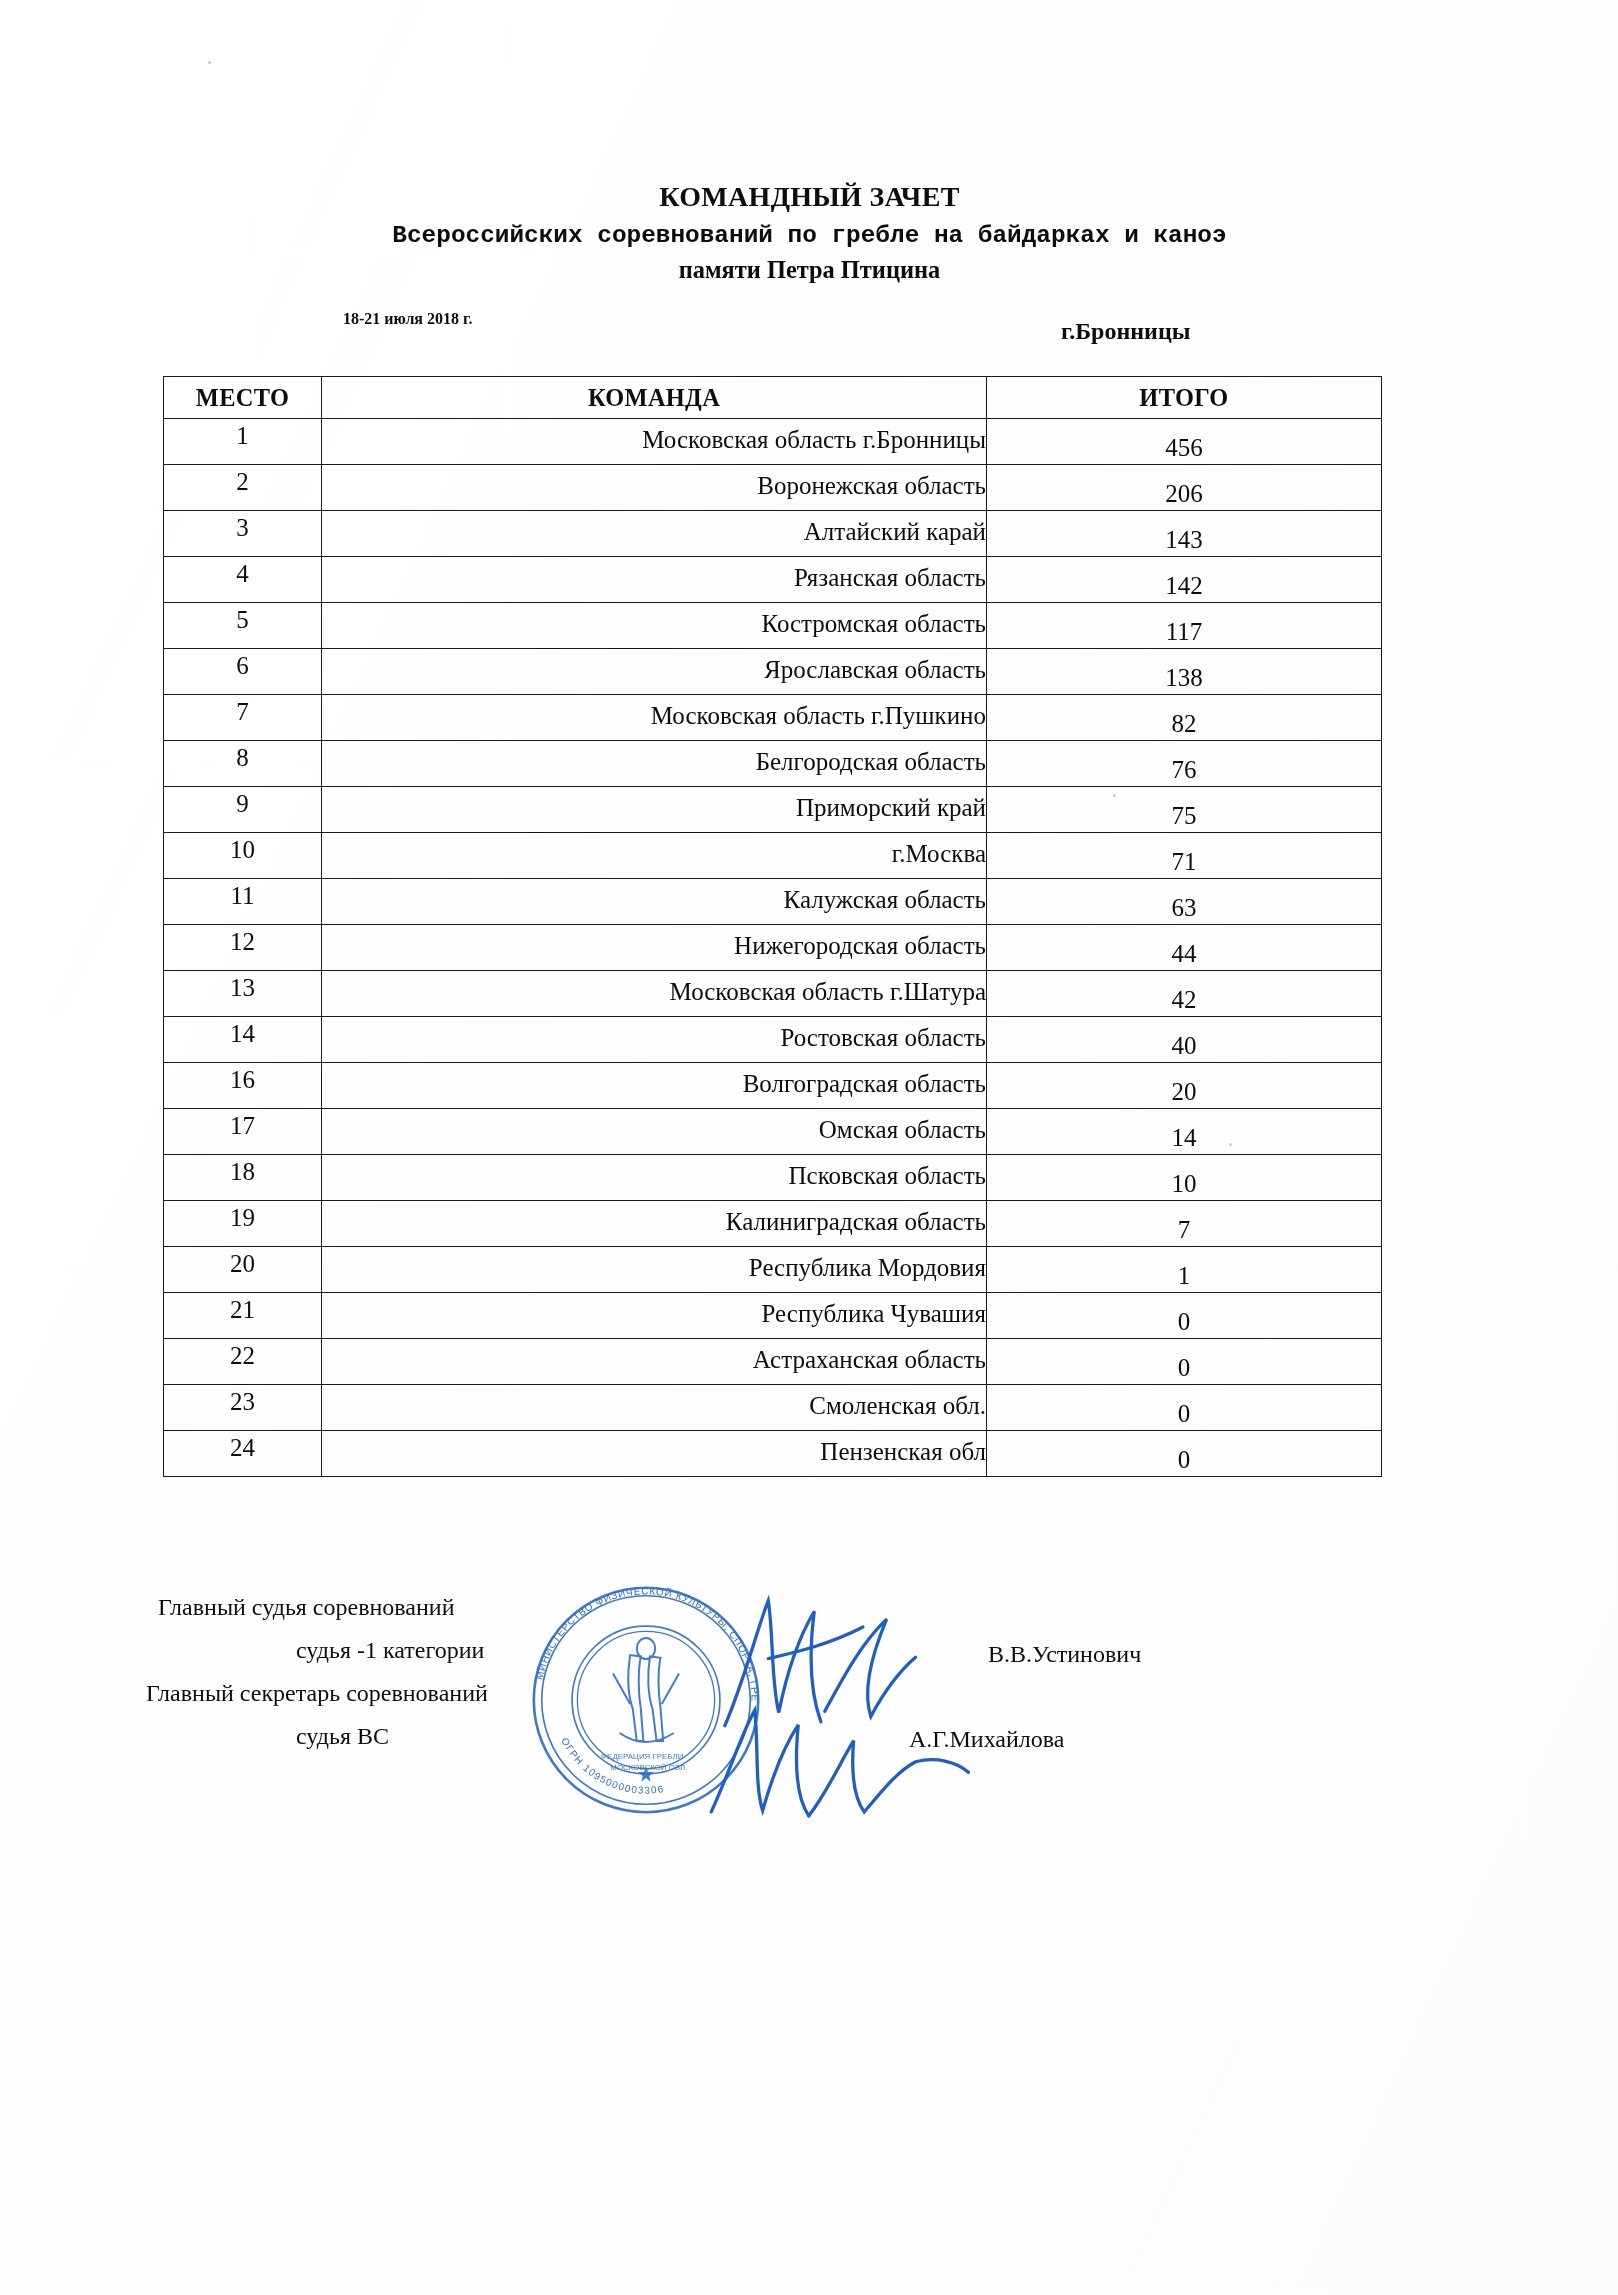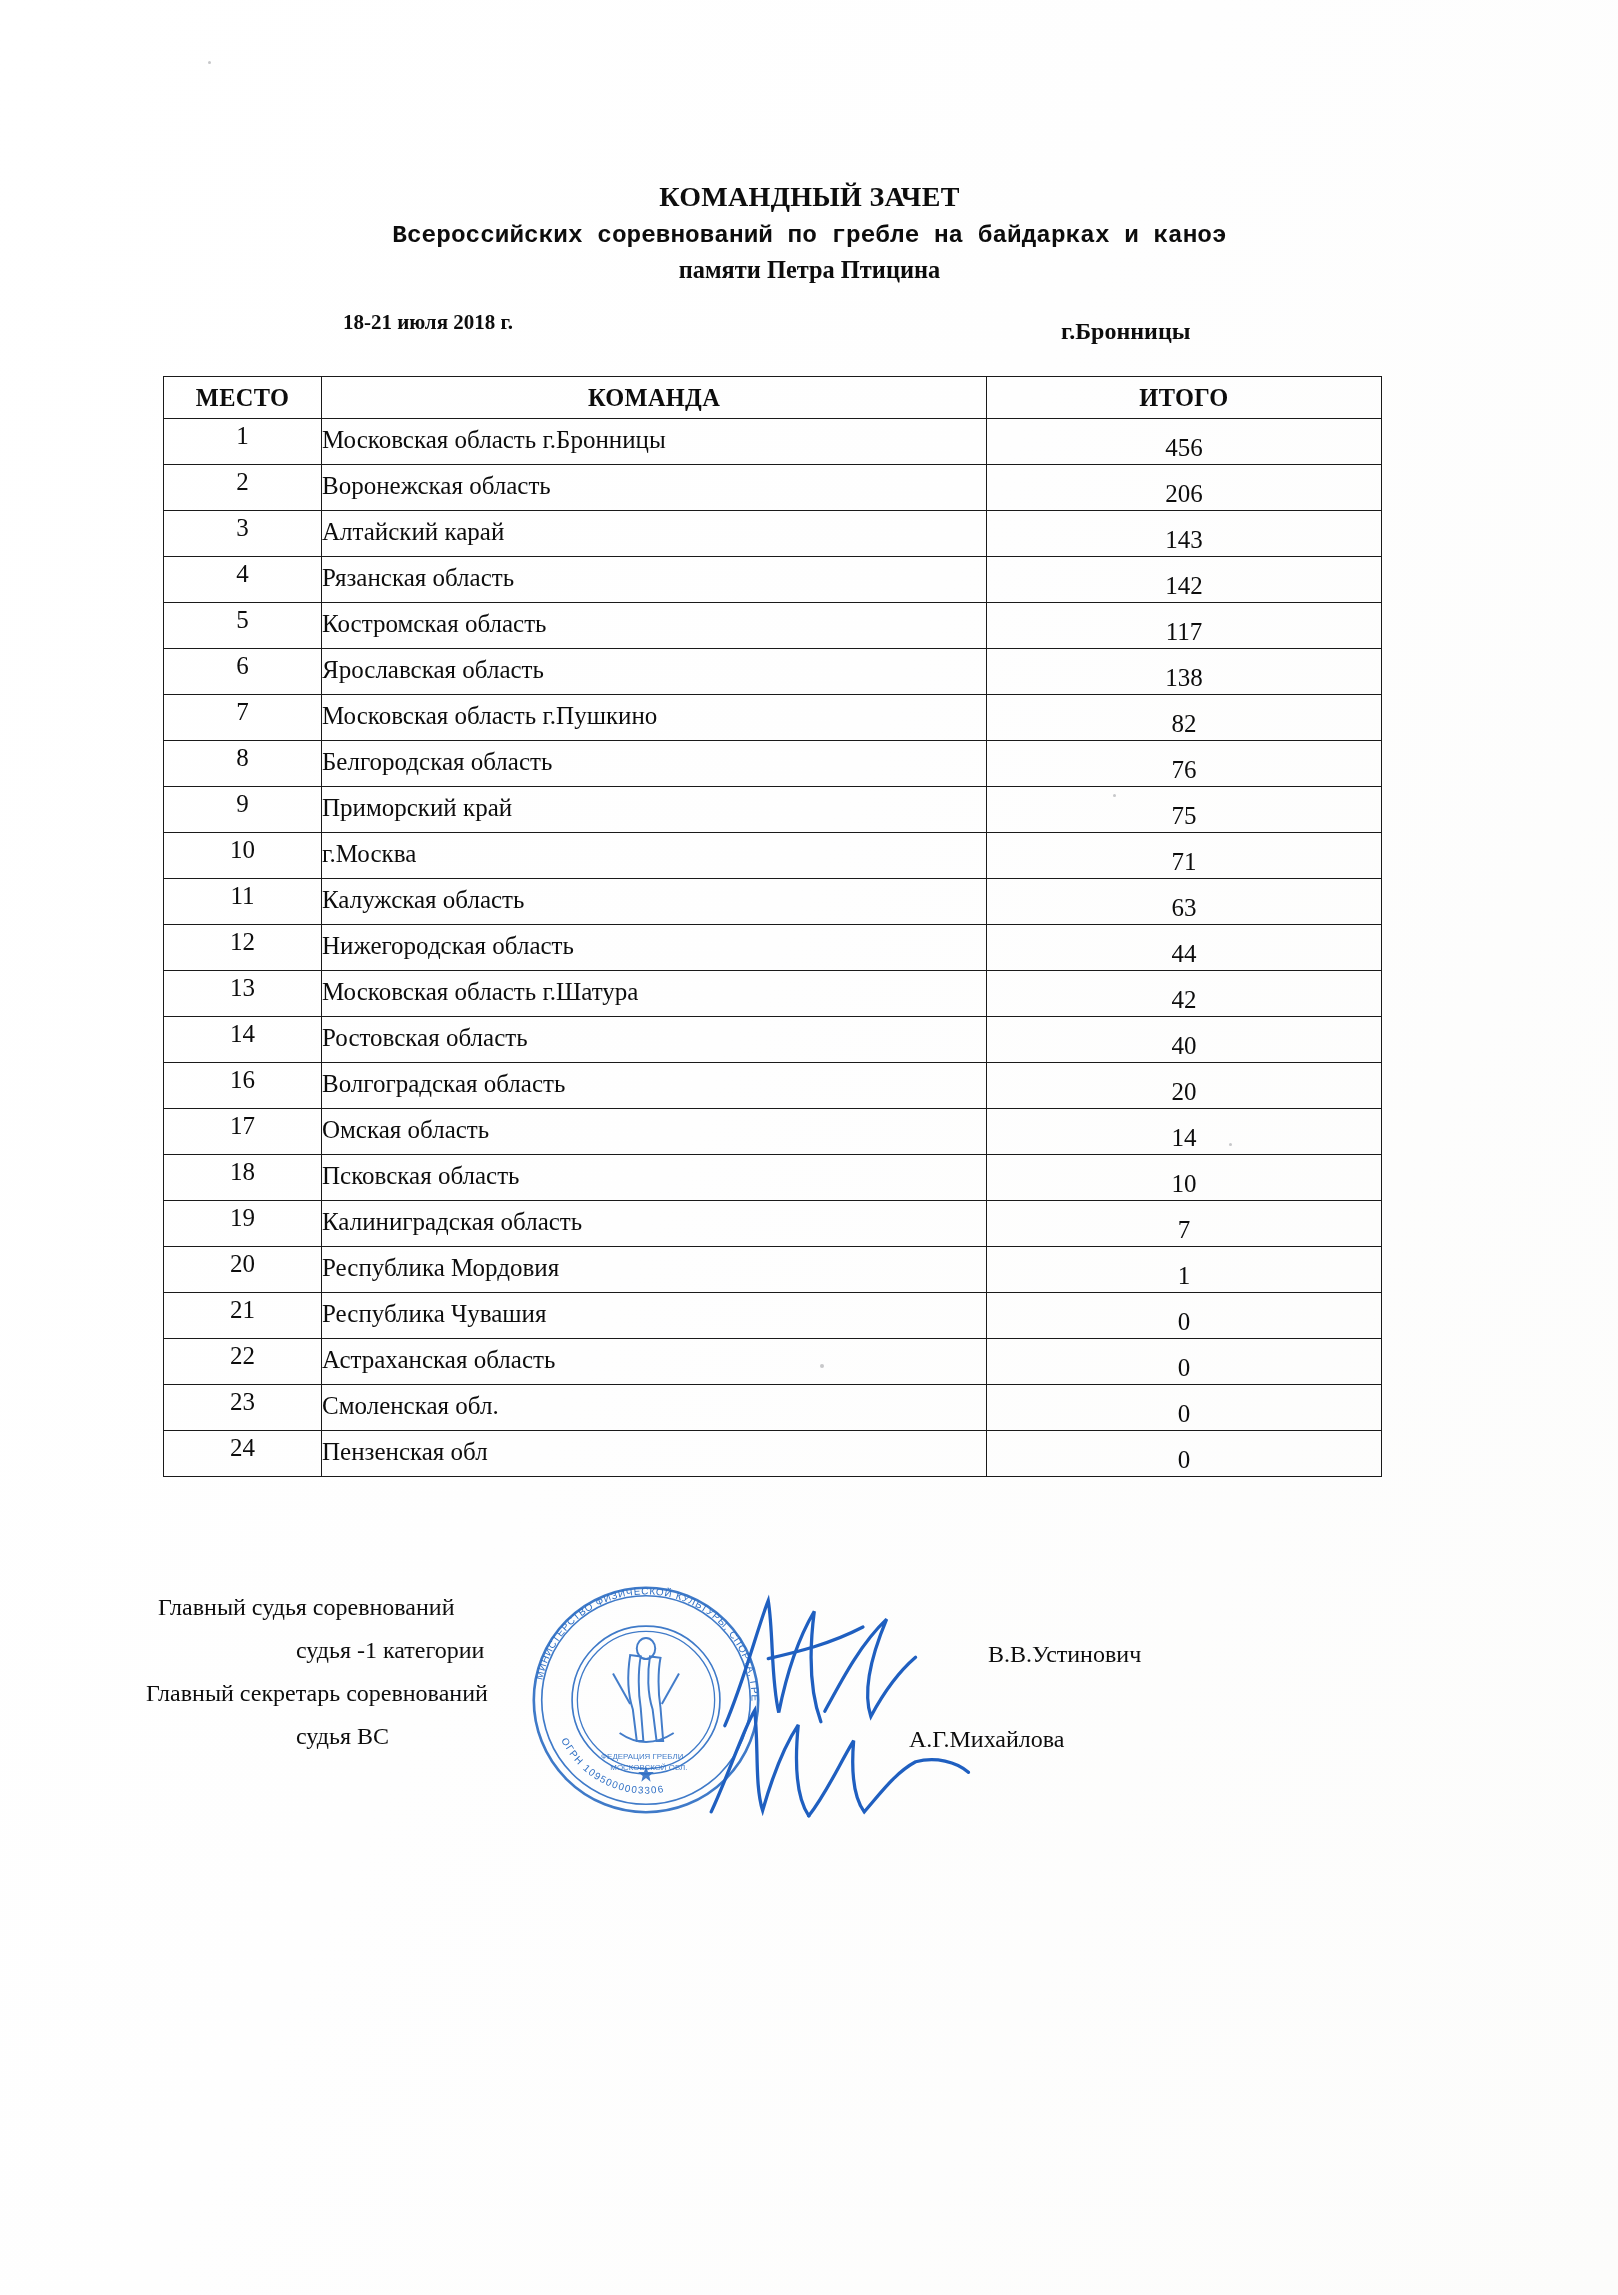--- a/index.html
+++ b/index.html
@@ -63,21 +63,21 @@
     position: absolute;
     top: 310px;
     left: 0;
     width: 1619px;
     height: 33px;
   }
   .date-left {
     position: absolute;
     left: 343px;
     top: 0;
-    font-size: 21px;
+    font-size: 16px;
     font-weight: bold;
   }
   .date-right {
     position: absolute;
     left: 1061px;
     top: 8px;
     font-size: 24px;
     font-weight: bold;
   }
 
@@ -113,21 +113,21 @@
   }
   table.results tbody td {
     height: 45px;
     font-size: 25px;
   }
   td.place {
     text-align: center;
     font-weight: normal;
   }
   td.team {
-    text-align: left;
+    text-align: right;
     padding-left: 14.5px;
   }
   td.total {
     text-align: center;
   }
   
   td.place span { position: relative; top: -5.3px; display: inline-block; }
   td.team span  { position: relative; top: -2px; display: inline-block; }
   td.total span { position: relative; top: 6.6px; display: inline-block; }
 

